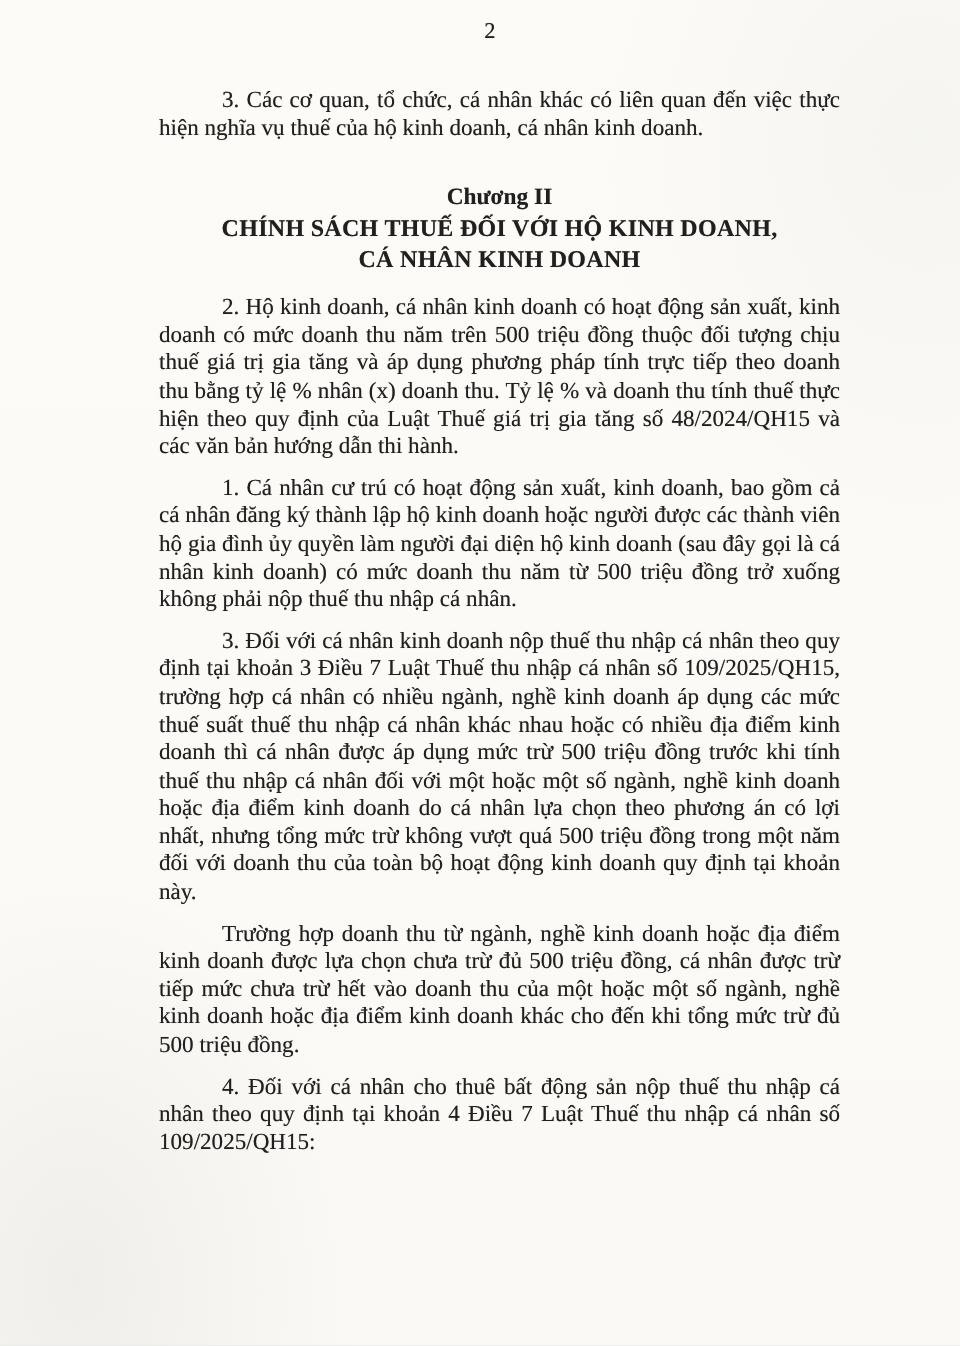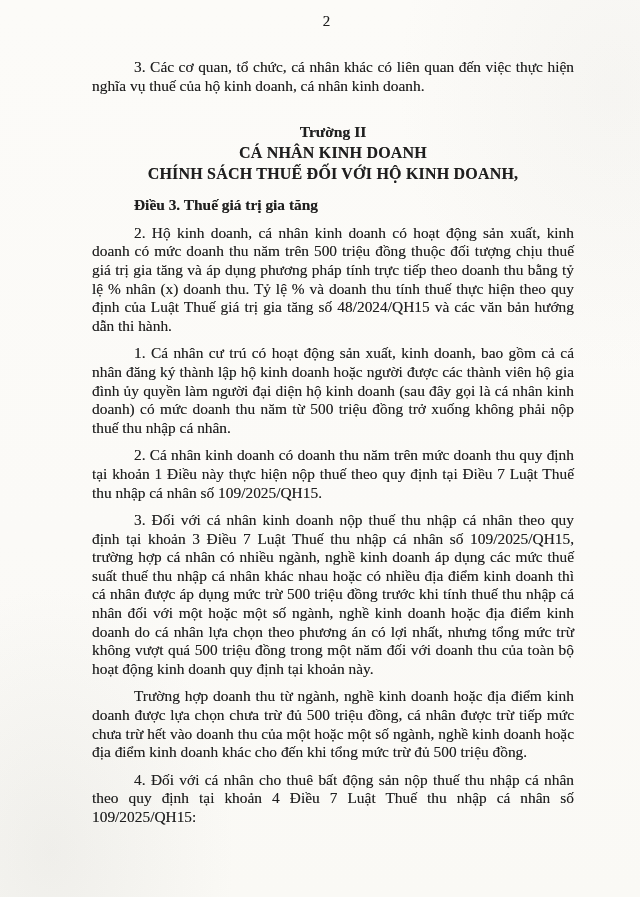--- a/index.html
+++ b/index.html
@@ -27,21 +27,21 @@
     text-align: center;
     font-size: 15px;
     line-height: 19px;
     margin: 0 0 0 -13px; 
   }
   .body-text p {
     font-size: 15.4px;
     line-height: 18.6px;
     text-align: justify;
     text-indent: 42px;
-    margin: 9px 4px;
+    margin: 9px 18px;
   }
   .intro-para { margin-top: 27px !important; }
   .chapter {
     text-align: center;
     font-weight: bold;
     margin-top: 26px;
     margin-bottom: 12px;
   }
   .chapter-label {
     font-size: 15.6px;
@@ -67,34 +67,32 @@
 
 <div class="page">
 
   <div class="page-number">2</div>
 
   <div class="body-text">
 
     <p class="intro-para">3. Các cơ quan, tổ chức, cá nhân khác có liên quan đến việc thực hiện nghĩa vụ thuế của hộ kinh doanh, cá nhân kinh doanh.</p>
 
     <div class="chapter">
-      <div class="chapter-label">Trường II</div>
+      <div class="chapter-label">Chương II</div>
+      <div class="chapter-title">CHÍNH SÁCH THUẾ ĐỐI VỚI HỘ KINH DOANH,</div>
       <div class="chapter-title">CÁ NHÂN KINH DOANH</div>
-      <div class="chapter-title">CHÍNH SÁCH THUẾ ĐỐI VỚI HỘ KINH DOANH,</div>
     </div>
 
-    <p class="article-heading">Điều 3. Thuế giá trị gia tăng</p>
 
 
     <p>2. Hộ kinh doanh, cá nhân kinh doanh có hoạt động sản xuất, kinh doanh có mức doanh thu năm trên 500 triệu đồng thuộc đối tượng chịu thuế giá trị gia tăng và áp dụng phương pháp tính trực tiếp theo doanh thu bằng tỷ lệ % nhân (x) doanh thu. Tỷ lệ % và doanh thu tính thuế thực hiện theo quy định của Luật Thuế giá trị gia tăng số 48/2024/QH15 và các văn bản hướng dẫn thi hành.</p>
 
 
     <p>1. Cá nhân cư trú có hoạt động sản xuất, kinh doanh, bao gồm cả cá nhân đăng ký thành lập hộ kinh doanh hoặc người được các thành viên hộ gia đình ủy quyền làm người đại diện hộ kinh doanh (sau đây gọi là cá nhân kinh doanh) có mức doanh thu năm từ 500 triệu đồng trở xuống không phải nộp thuế thu nhập cá nhân.</p>
 
-    <p>2. Cá nhân kinh doanh có doanh thu năm trên mức doanh thu quy định tại khoản 1 Điều này thực hiện nộp thuế theo quy định tại Điều 7 Luật Thuế thu nhập cá nhân số 109/2025/QH15.</p>
 
     <p>3. Đối với cá nhân kinh doanh nộp thuế thu nhập cá nhân theo quy định tại khoản 3 Điều 7 Luật Thuế thu nhập cá nhân số 109/2025/QH15, trường hợp cá nhân có nhiều ngành, nghề kinh doanh áp dụng các mức thuế suất thuế thu nhập cá nhân khác nhau hoặc có nhiều địa điểm kinh doanh thì cá nhân được áp dụng mức trừ 500 triệu đồng trước khi tính thuế thu nhập cá nhân đối với một hoặc một số ngành, nghề kinh doanh hoặc địa điểm kinh doanh do cá nhân lựa chọn theo phương án có lợi nhất, nhưng tổng mức trừ không vượt quá 500 triệu đồng trong một năm đối với doanh thu của toàn bộ hoạt động kinh doanh quy định tại khoản này.</p>
 
     <p>Trường hợp doanh thu từ ngành, nghề kinh doanh hoặc địa điểm kinh doanh được lựa chọn chưa trừ đủ 500 triệu đồng, cá nhân được trừ tiếp mức chưa trừ hết vào doanh thu của một hoặc một số ngành, nghề kinh doanh hoặc địa điểm kinh doanh khác cho đến khi tổng mức trừ đủ 500 triệu đồng.</p>
 
     <p class="last-para">4. Đối với cá nhân cho thuê bất động sản nộp thuế thu nhập cá nhân theo quy định tại khoản 4 Điều 7 Luật Thuế thu nhập cá nhân số 109/2025/QH15:</p>
 
   </div>
 </div>
 

